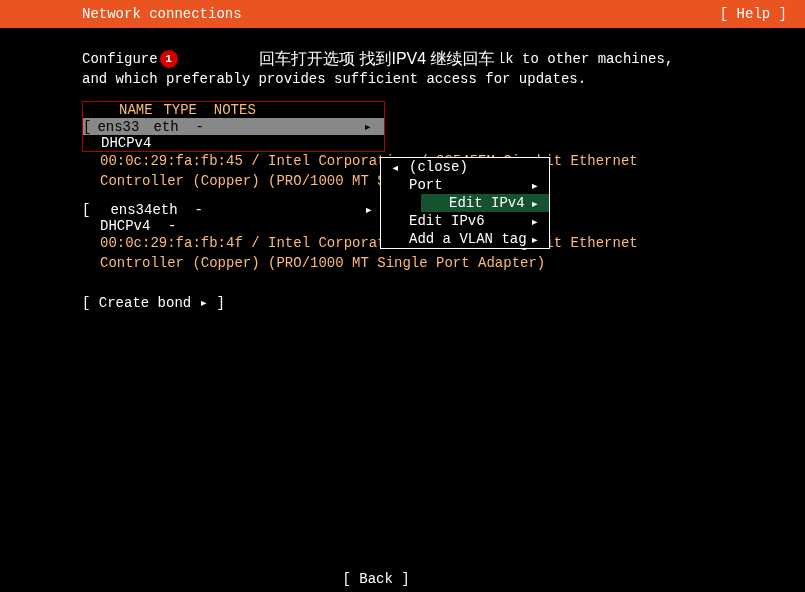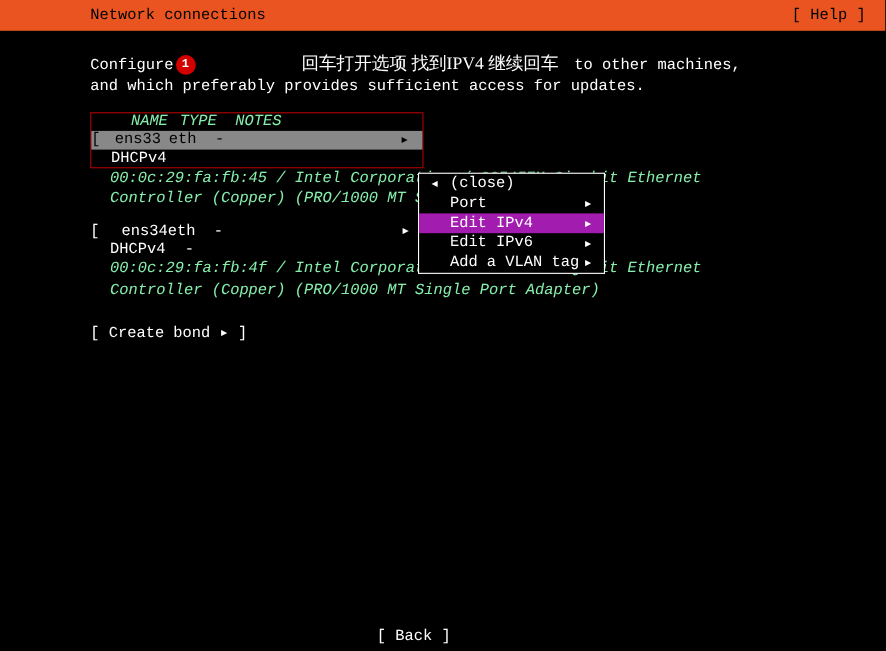--- a/index.html
+++ b/index.html
@@ -13,21 +13,21 @@
       overflow: hidden;
       position: relative;
     }
     .header {
       background: #e95420;
       height: 28px;
       display: flex;
       justify-content: space-between;
       align-items: center;
       padding: 0 18px 0 82px;
-      color: #000000;
+      color: #ffffff;
     }
     .content {
       padding: 0 82px;
       position: relative;
     }
     .intro {
       margin-top: 22px;
       line-height: 1.4;
       position: relative;
     }
@@ -40,32 +40,32 @@
       border-radius: 50%;
       text-align: center;
       line-height: 18px;
       font-size: 11px;
       font-weight: bold;
       vertical-align: middle;
       margin-left: 2px;
     }
     .annotation-overlay {
       position: absolute;
-      left: 186px;
+      left: 171px;
       top: -4px;
       background: #000;
       color: #fff;
-      font-family: Liberation Serif, serif;
+      font-family: Liberation Sans, sans-serif;
       font-size: 16px;
       padding: 2px 6px;
       border-radius: 2px;
       white-space: nowrap;
       z-index: 5;
     }
-    .dim { color: #86efac; font-style: italic; }
+    .dim { color: #fdba74; }
     .iface-block {
       margin-top: 12px;
     }
     .iface-table-header {
       padding-left: 18px;
     }
     .iface-row {
       display: flex;
       align-items: center;
       padding: 0 4px 0 0;
@@ -105,21 +105,22 @@
       justify-content: space-between;
       align-items: center;
       height: 18px;
       position: relative;
     }
     .popup-item .lead {
       position: absolute;
       left: 10px;
     }
     .popup-item.selected {
-      background: #a21caf;
+      background: #14532d;
+      margin-left: 40px;
     }
     .popup-item .arrow {
       margin-left: auto;
     }
     .bottom {
       position: absolute;
       bottom: -2px;
       left: 0;
       width: 805px;
       text-align: center;
@@ -156,21 +157,21 @@
 
   <div class="iface-block">
     <div class="red-box">
       <div class="iface-table-header dim">
         <span class="col-name" style="display:inline-block;width:54px;">NAME</span>
         <span class="col-type" style="display:inline-block;width:42px;">TYPE</span>
         <span>NOTES</span>
       </div>
       <div class="iface-row selected">
         <span>[</span>
-        <span style="display:inline-block;width:62px;padding-left:6px;text-align:center;">ens33</span>
+        <span style="display:inline-block;width:62px;padding-left:6px;">ens33</span>
         <span style="display:inline-block;width:42px;">eth</span>
         <span>-</span>
         <span class="row-arrow">▸</span>
       </div>
       <div class="iface-row" style="padding-left:18px;">
         <span style="display:inline-block;width:68px;">DHCPv4</span>
       </div>
     </div>
     <div class="iface-detail dim" style="width:640px;">00:0c:29:fa:fb:45 / Intel Corporation / 82545EM Gigabit Ethernet Controller (Copper) (PRO/1000 MT Single Port Adapter)</div>
 

